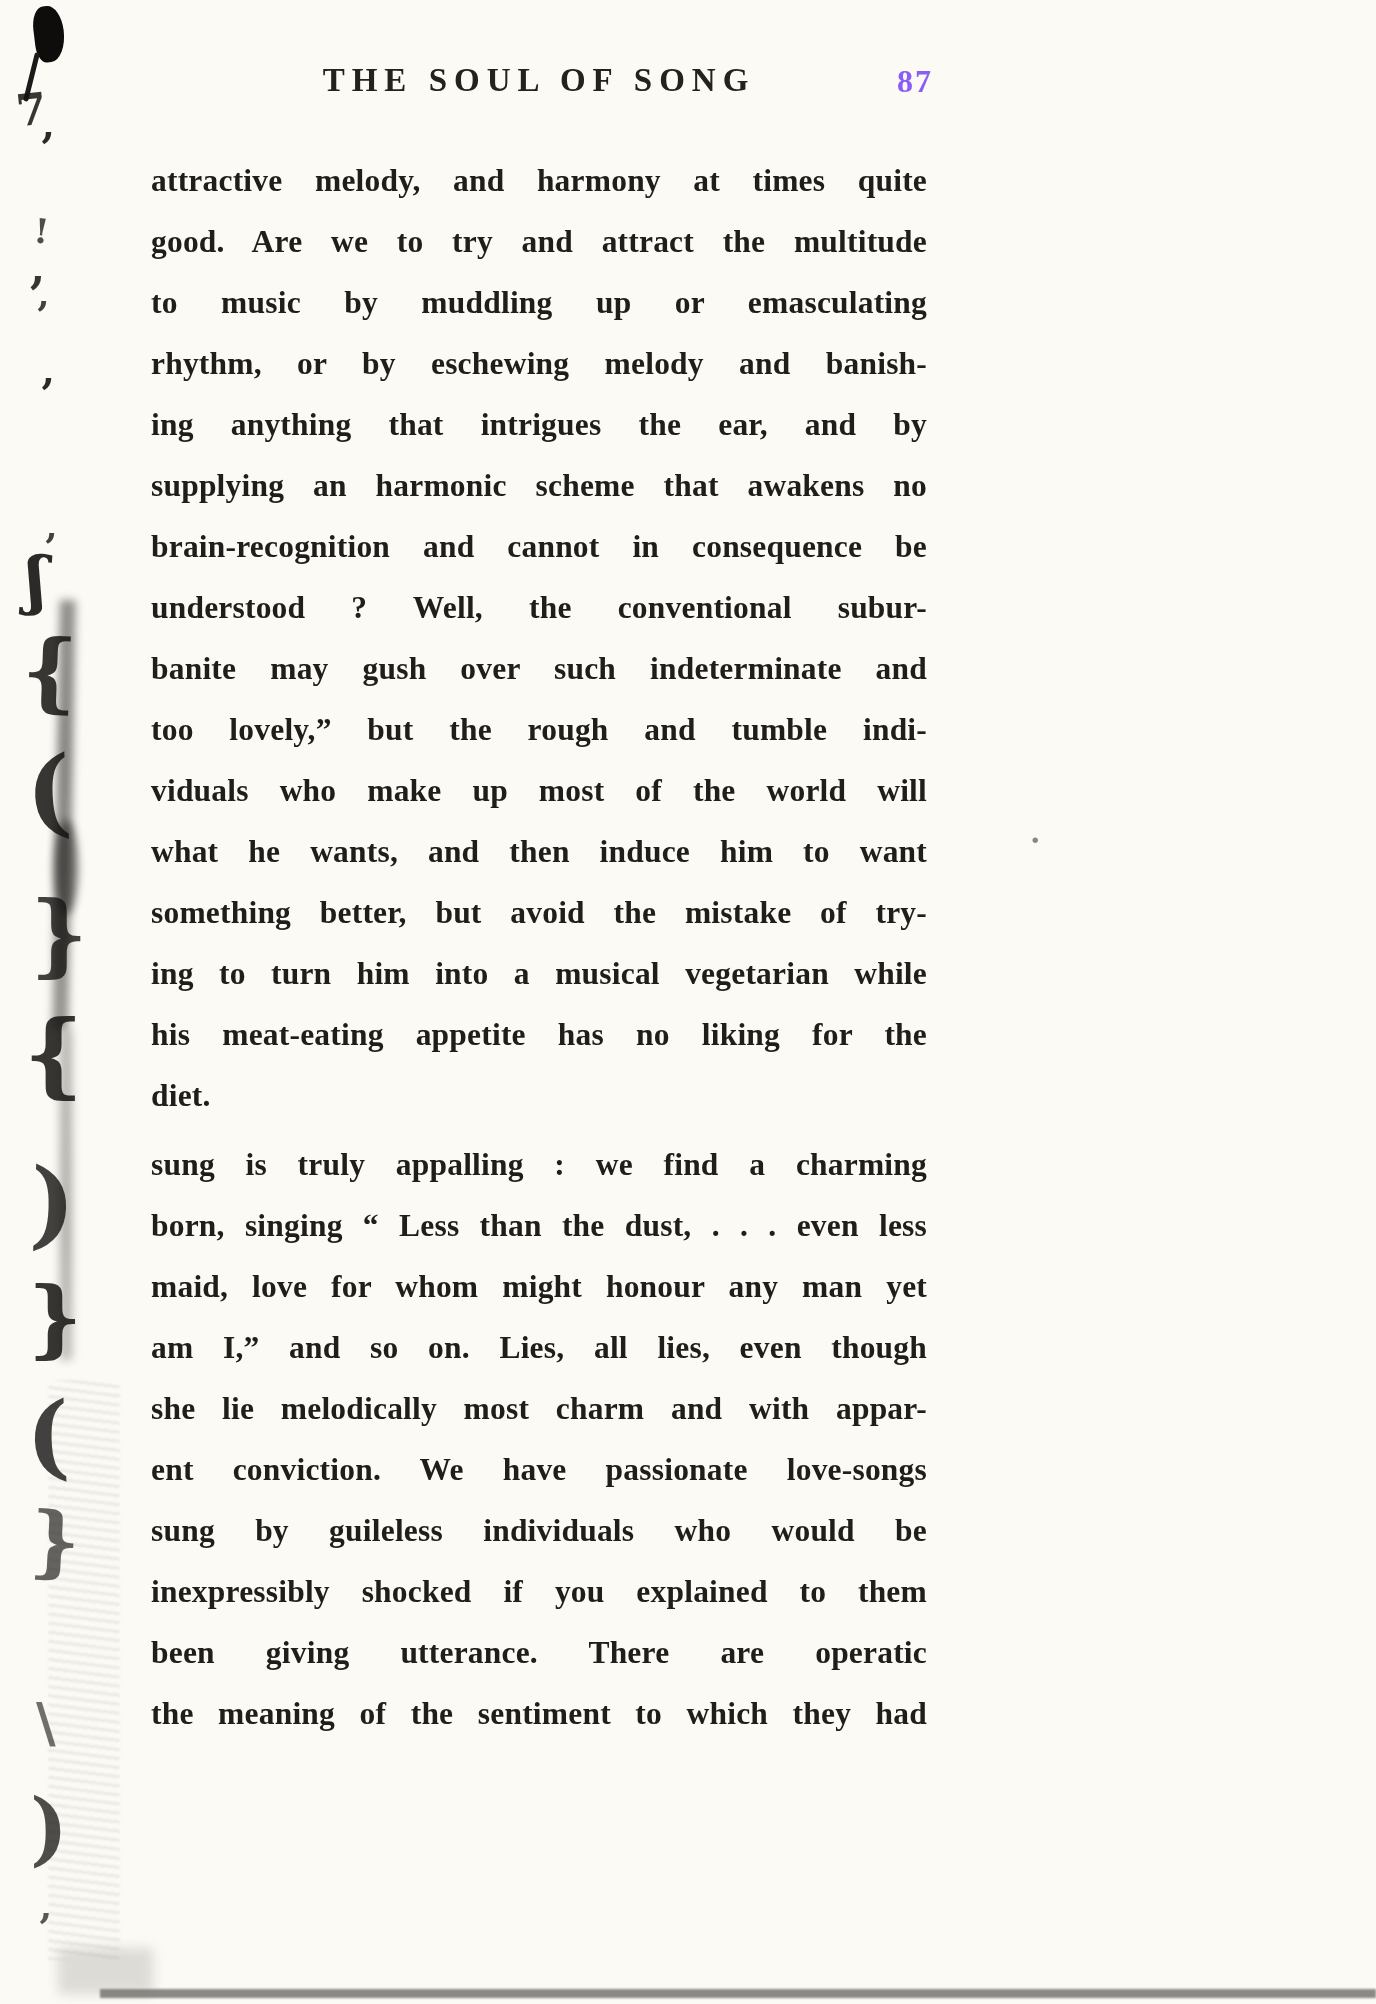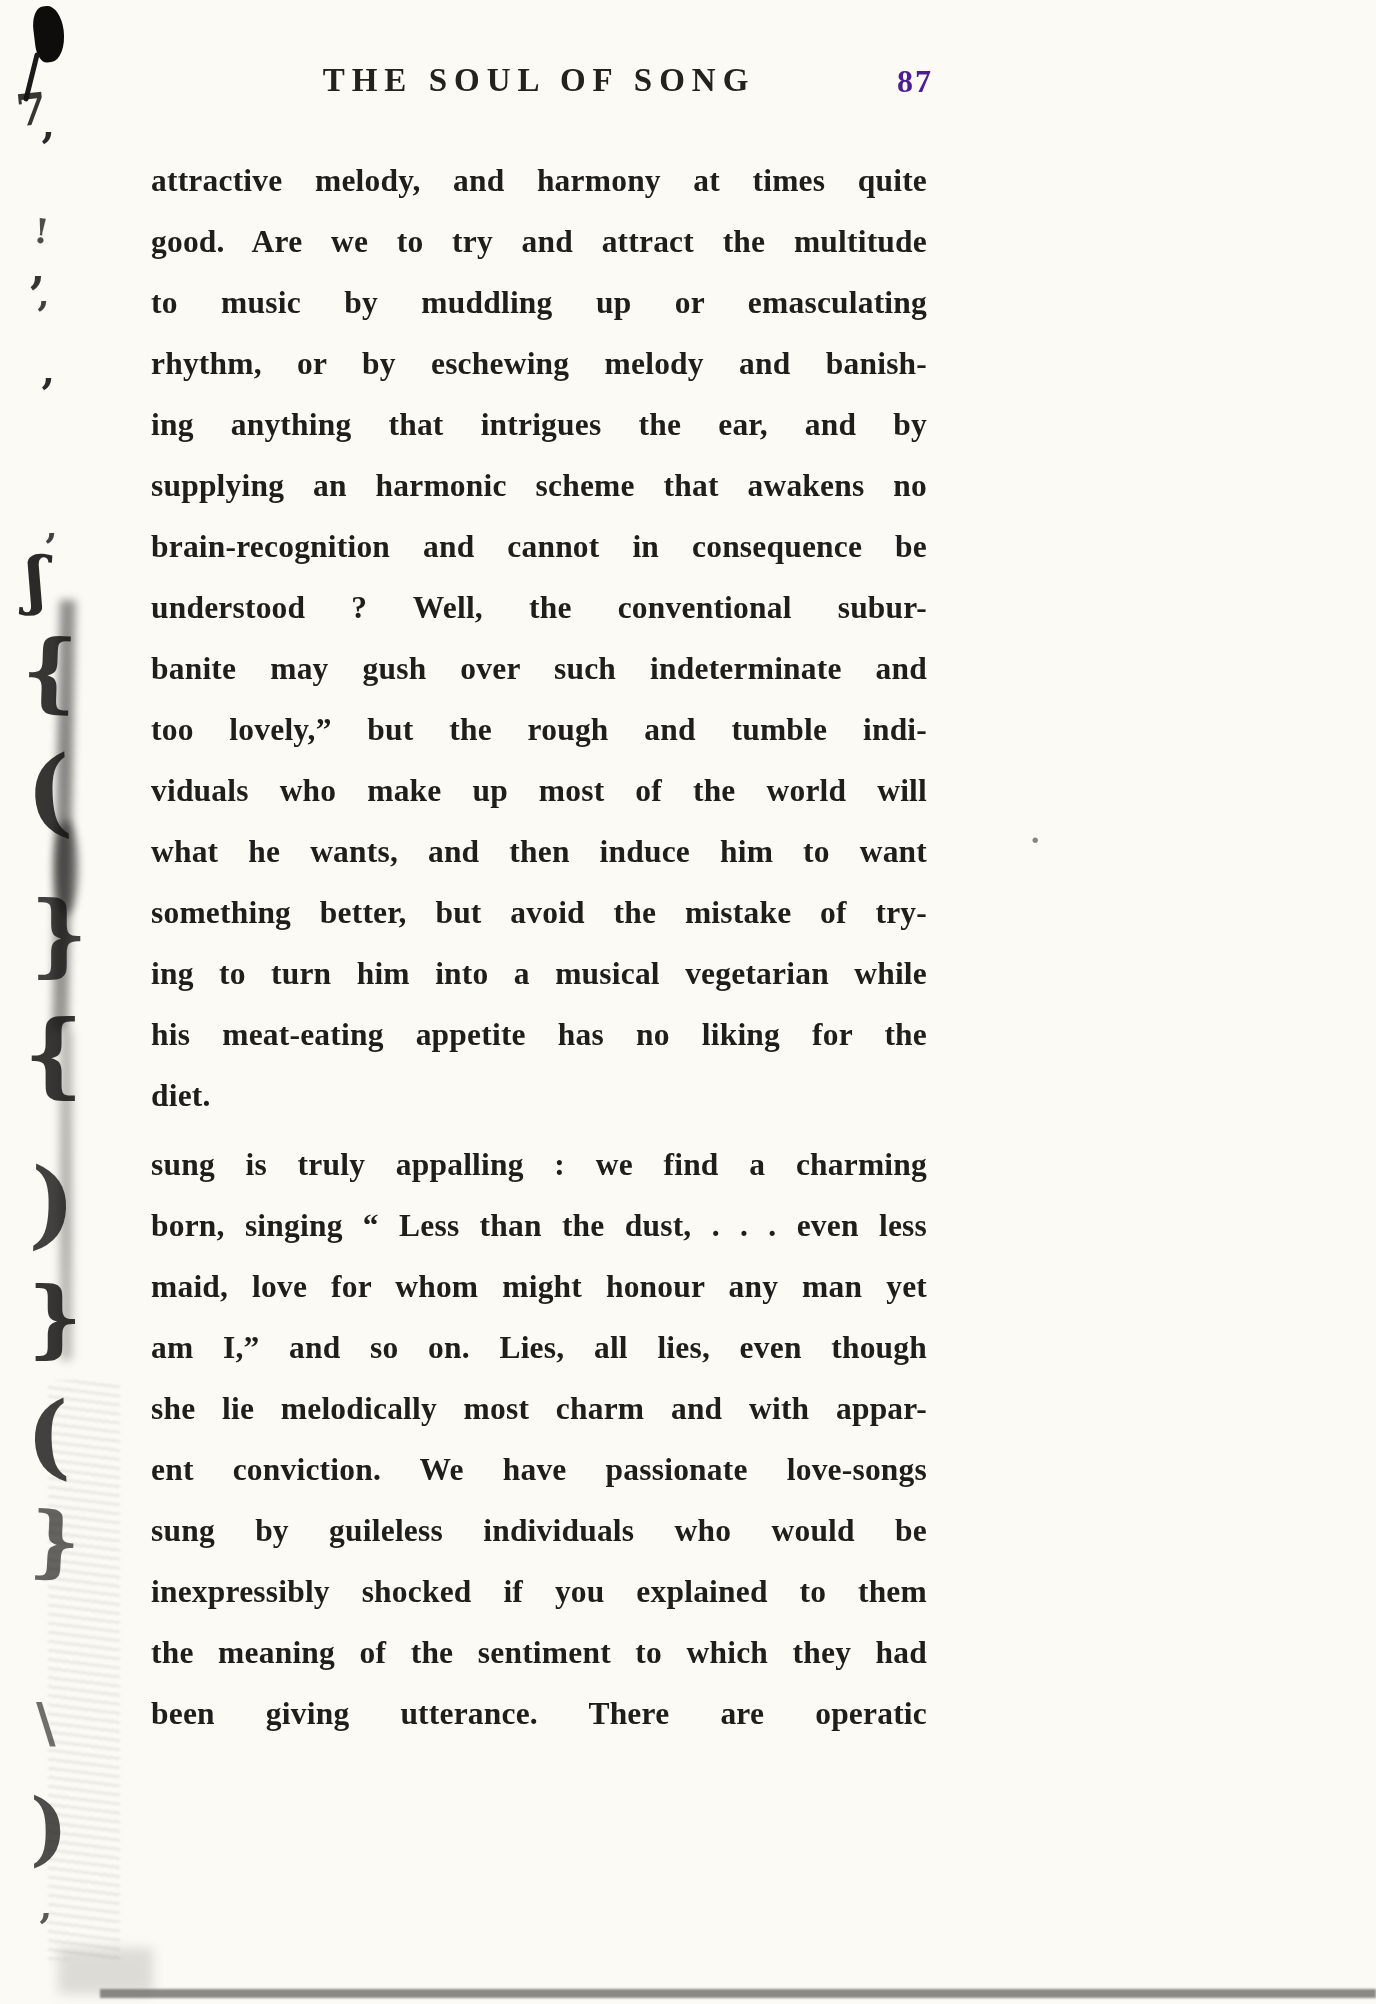--- a/index.html
+++ b/index.html
@@ -31,21 +31,21 @@
     text-align: center;
     font-size: 33px;
     letter-spacing: 7px;
     color: #24221d;
   }
   .page-number {
     position: absolute;
     right: 2px; top: 1px;
     font-size: 32px;
     letter-spacing: 2px;
-    color: #4c1d95;
+    color: #8b5cf6;
   }
 
   
   .body-text {
     position: absolute;
     left: 143px;
     top: 142px;
     width: 792px;
   }
   .paragraph { margin: 8px; }
@@ -165,22 +165,22 @@
       </div>
       <div class="paragraph">
         <div class="line">sung is truly appalling :  we find a charming</div>
         <div class="line">born, singing “ Less than the dust, . . . even less</div>
         <div class="line">maid, love for whom might honour any man yet</div>
         <div class="line">am I,” and so on.  Lies, all lies, even though</div>
         <div class="line">she lie melodically most charm and with appar-</div>
         <div class="line">ent conviction.  We have passionate love-songs</div>
         <div class="line">sung by guileless individuals who would be</div>
         <div class="line">inexpressibly shocked if you explained to them</div>
+        <div class="line">been giving utterance.  There are operatic</div>
         <div class="line">the meaning of the sentiment to which they had</div>
-        <div class="line">been giving utterance.  There are operatic</div>
       </div>
     </div>
 
   <div class="artifacts">
     <div class="blob-main"></div>
     <div class="blob-stem"></div>
     <div class="streak-1"></div>
     <div class="streak-2"></div>
     <div class="streak-blob"></div>
     <div class="left-speckle"></div>

